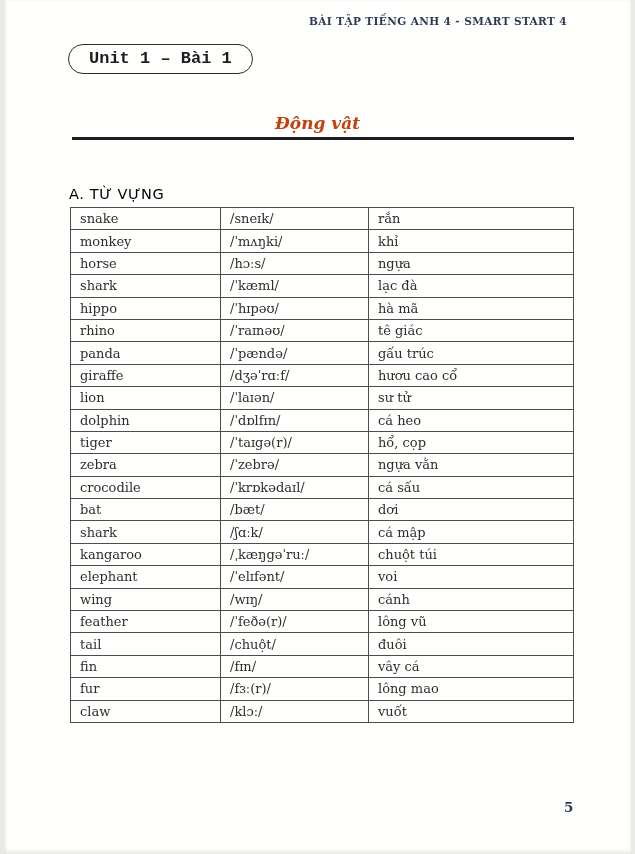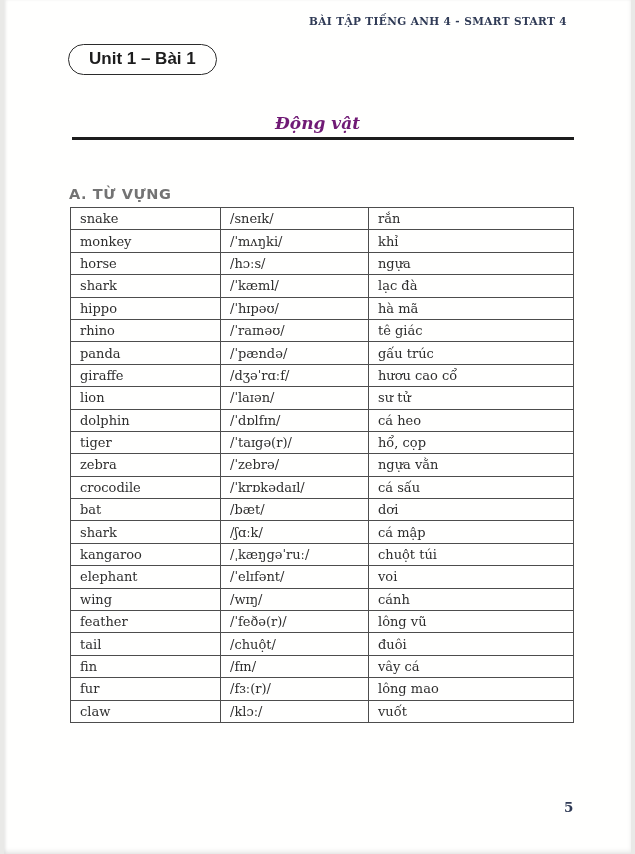--- a/index.html
+++ b/index.html
@@ -30,21 +30,21 @@
     color: #2f3a55;
     white-space: nowrap;
   }
   .unit-badge {
     position: absolute;
     left: 64px;
     top: 44px;
     border: 1.6px solid #2b2b2b;
     border-radius: 16px;
     padding: 4px 20px 5px 20px;
-    font-family: Liberation Sans, sans-serif;
+    font-family: Liberation Mono, monospace;
     font-weight: bold;
     font-size: 17px;
     color: #1d1d1d;
     background: #fffffe;
     white-space: nowrap;
   }
   .page-title {
     position: absolute;
     top: 82px;
     left: 0;
@@ -59,39 +59,39 @@
   .page-subtitle {
     position: absolute;
     top: 113px;
     left: 0;
     width: 100%;
     text-align: center;
     font-family: "DejaVu Serif", serif;
     font-weight: bold;
     font-style: italic;
     font-size: 17px;
-    color: #701a75;
+    color: #c2410c;
   }
   .title-divider {
     position: absolute;
     top: 137px;
     left: 68px;
     width: 502px;
     height: 2.6px;
     background: #1d1d1d;
   }
   .section-heading {
     position: absolute;
     top: 186px;
     left: 65px;
     font-family: "DejaVu Sans", sans-serif;
-    font-weight: bold;
+    font-weight: normal;
     font-size: 14.5px;
     letter-spacing: 0.6px;
-    color: #737373;
+    color: #000000;
     text-align: right;
   }
   table.vocab {
     position: absolute;
     top: 207px;
     left: 66px;
     width: 503px;
     border-collapse: collapse;
     table-layout: fixed;
   }

